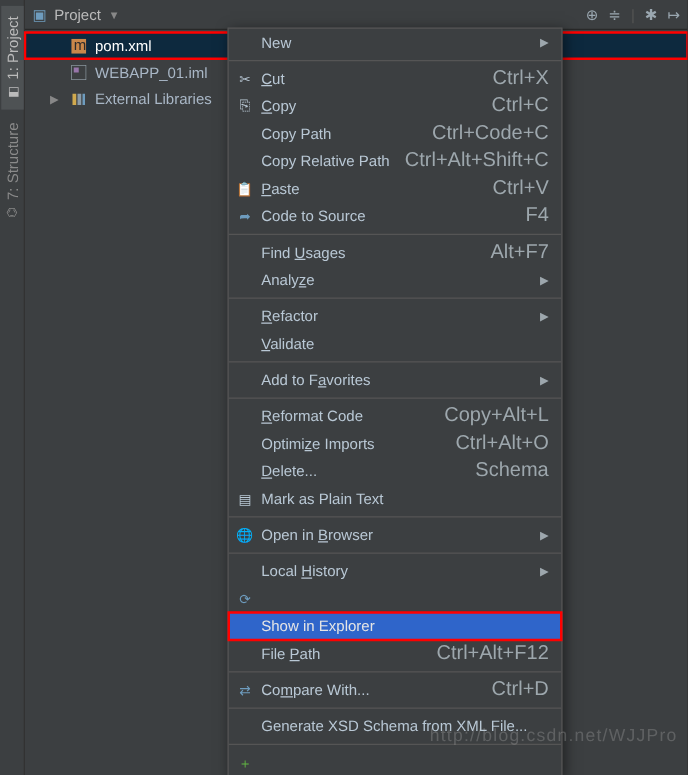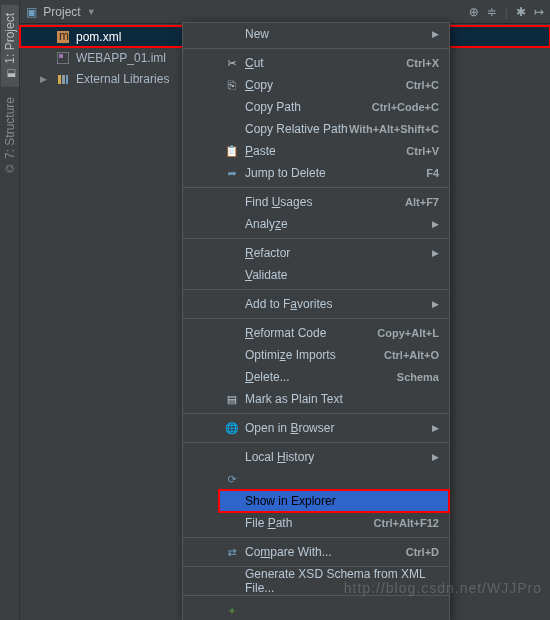--- a/index.html
+++ b/index.html
@@ -15,25 +15,25 @@
 .toolbar-icons { margin-left: auto; display: flex; gap: 8px; color: #9aa7b0; }
 .tree { background: #3c3f41; flex: 1; padding-top: 2px; }
 .tree-row { height: 21px; display: flex; align-items: center; padding-left: 36px; gap: 6px; cursor: pointer; }
 .tree-row.selected { background: #0d293e; color: #ffffff; }
 .tree-row.hl { outline: 2px solid #ff0000; outline-offset: -1px; }
 .tree-row .ic { width: 14px; display: inline-flex; justify-content: center; }
 .file-ic-m { color: #c9874a; }
 .file-ic-iml { color: #9876aa; }
 .lib-ic { color: #d0a94e; }
 .context-menu { position: absolute; left: 182px; top: 22px; width: 268px; background: #3c3f41; border: 1px solid #555; box-shadow: 2px 2px 10px rgba(0,0,0,0.5); }
-.menu-item { height: 22px; display: flex; align-items: center; padding: 0 10px 0 26px; position: relative; color: #b9c8d5; cursor: pointer; margin-left: 36px; }
-.menu-item .shortcut { margin-left: auto; color: #9da7ad; font-size: 11px; font-weight: bold; }
+.menu-item { height: 22px; display: flex; align-items: center; padding: 0 10px 0 26px; position: relative; color: #b9c8d5; cursor: pointer; }
+.menu-item .shortcut { margin-left: auto; color: #9da7ad; font-size: 16px; }
 .menu-item .arrow { margin-left: auto; color: #9da7ad; font-size: 9px; }
 .menu-item .mi-ic { position: absolute; left: 6px; width: 14px; display: inline-flex; justify-content: center; font-size: 11px; }
-.menu-item.selected { background: #2f65ca; color: #000000; }
+.menu-item.selected { background: #2f65ca; color: #e5e5e5; }
 .menu-item.hl { outline: 2px solid #ff0000; outline-offset: -1px; }
 .menu-sep { height: 1px; background: #555; margin: 3px 0; }
 .under { text-decoration: underline; }
 .watermark { position: absolute; bottom: 24px; right: 8px; color: rgba(200,200,200,0.25); font-size: 14px; font-family: Arial; pointer-events: none; letter-spacing: 1px; }
 svg { display: block; }
 </style>
 </head>
 <body>
 
 <div class="container">
@@ -111,30 +111,30 @@
       <span class="mi-ic">⎘</span>
       <span><span class="under">C</span>opy</span>
       <span class="shortcut">Ctrl+C</span>
     </div>
   <div class="menu-item">
       <span>Copy Path</span>
       <span class="shortcut">Ctrl+Code+C</span>
     </div>
   <div class="menu-item">
       <span>Copy Relative Path</span>
-      <span class="shortcut">With+Alt+Shift+C</span>
+      <span class="shortcut">Ctrl+Alt+Shift+C</span>
     </div>
   <div class="menu-item">
       <span class="mi-ic">📋</span>
       <span><span class="under">P</span>aste</span>
       <span class="shortcut">Ctrl+V</span>
     </div>
   <div class="menu-item">
       <span class="mi-ic" style="color:#6e9cbe;">➦</span>
-      <span>Jump to Delete</span>
+      <span>Code to Source</span>
       <span class="shortcut">F4</span>
     </div>
   <div class="menu-sep"></div>
   <div class="menu-item">
       <span>Find <span class="under">U</span>sages</span>
       <span class="shortcut">Alt+F7</span>
     </div>
   <div class="menu-item">
       <span>Analy<span class="under">z</span>e</span>
       <span class="arrow">▶</span>

